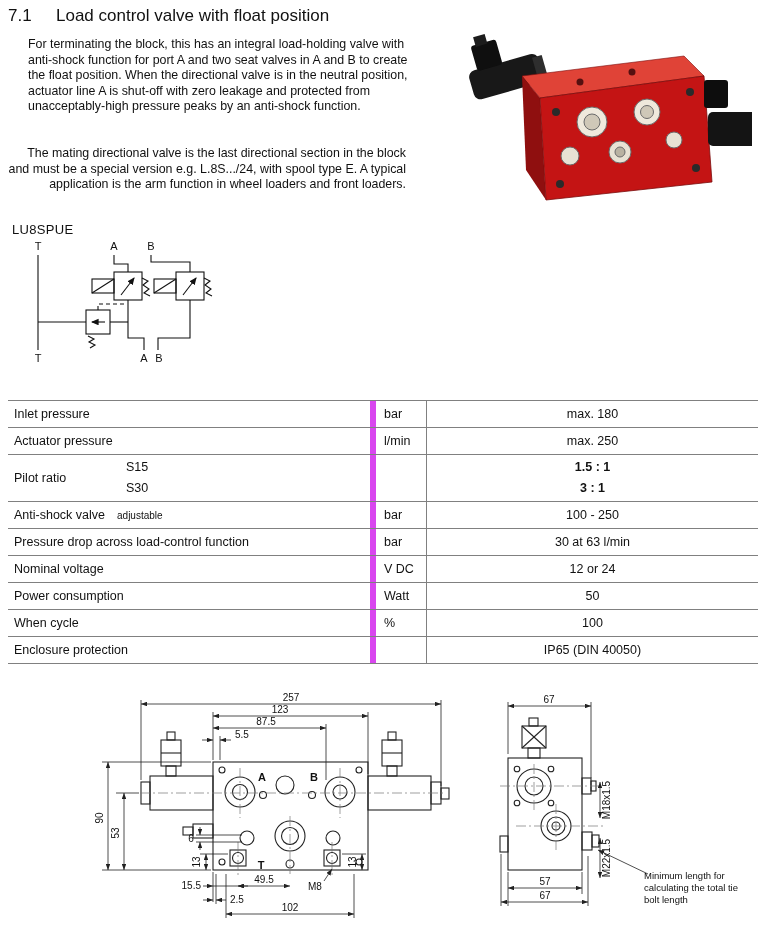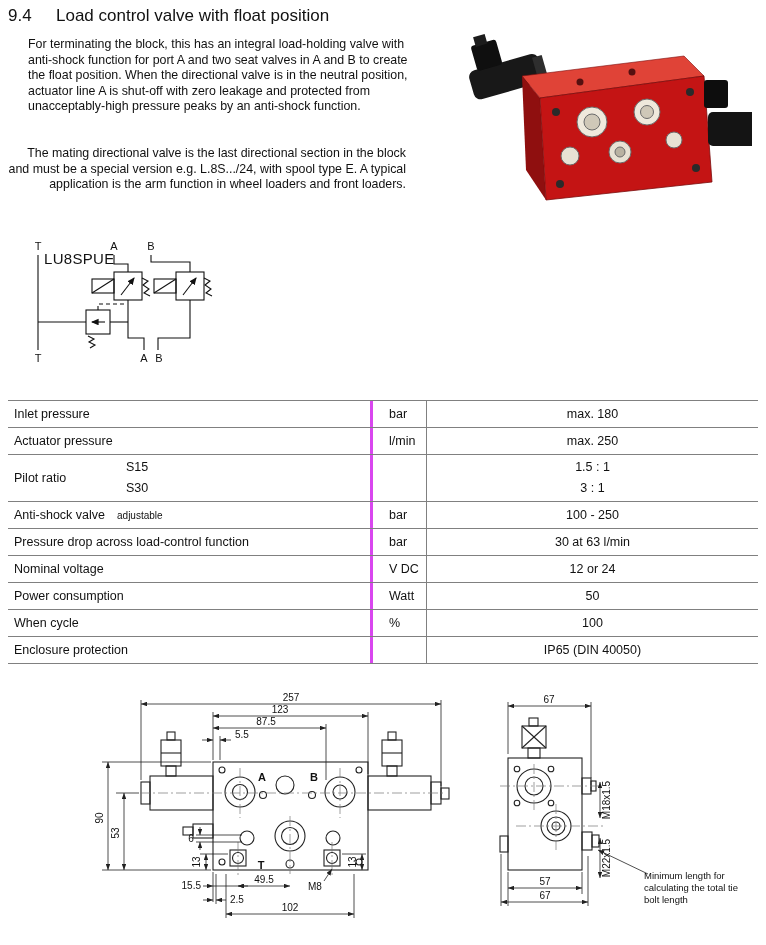--- a/index.html
+++ b/index.html
@@ -3,49 +3,49 @@
 <meta charset="utf-8">
 <style>
   html,body{margin:0;padding:0;background:#fff;}
   .page{position:relative;width:766px;height:945px;background:#fff;overflow:hidden;
         font-family:"Liberation Sans",sans-serif;color:#111;}
   .heading{position:absolute;left:8px;top:6px;font-size:17px;display:flex;}
   .heading .num{min-width:48px;}
   .para{position:absolute;left:8px;width:398px;font-size:12.4px;line-height:15.6px;}
   .para1{top:37px;margin-left:20px;}
   .para2{top:146px;text-align:right;}
-  .model-label{position:absolute;left:44px;top:222px;font-size:15px;letter-spacing:.3px;margin-top:28px;}
+  .model-label{position:absolute;left:12px;top:222px;font-size:13px;letter-spacing:.3px;}
   .schematic{position:absolute;left:8px;top:238px;}
   .photo{position:absolute;left:452px;top:20px;}
   .spec-table{position:absolute;left:8px;top:400px;width:750px;font-size:12.5px;border-top:1px solid #808080;}
   .trow{display:flex;height:26px;border-bottom:1px solid #808080;}
   .trow.tall{height:46px;}
   .c-param,.c-unit,.c-val{display:flex;align-items:center;height:100%;box-sizing:border-box;}
   .c-param{width:362px;padding-left:6px;}
-  .c-unit{width:56px;border-left:3px solid #d946ef;padding-left:16px;}
+  .c-unit{width:56px;border-left:6px solid #d946ef;padding-left:8px;}
   .c-val{flex:1;border-left:1px solid #808080;justify-content:center;text-align:center;}
-  .c-val.stack{flex-direction:column;}
+  .c-val.stack{flex-direction:column;font-weight:bold;}
   .c-val.stack div{line-height:21px;}
   .pr-label{width:112px;}
   .pr-subs div{line-height:21px;}
   .small-note{font-size:10px;margin-left:12px;}
   .drawing{position:absolute;left:0;top:688px;}
   .tie-note{position:absolute;left:644px;top:870px;width:110px;font-size:9.5px;line-height:12px;}
   svg text{font-family:"Liberation Sans",sans-serif;fill:#111;}
   svg .dimtxt{font-size:10px;}
   svg .porttxt{font-size:11px;font-weight:bold;}
   svg .schtxt{font-size:11px;}
 </style>
 </head>
 <body>
 
 <div class="page">
 
   <div class="heading">
-    <span class="num">9.4</span>
+    <span class="num">7.1</span>
     <span>Load control valve with float position</span>
   </div>
 
   <div class="para para1">For terminating the block, this has an integral load-holding valve with anti-shock function for port A and two seat valves in A and B to create the float position. When the directional valve is in the neutral position, actuator line A is shut-off with zero leakage and protected from unacceptably-high pressure peaks by an anti-shock function.</div>
   <div class="para para2">The mating directional valve is the last directional section in the block and must be a special version e.g. L.8S.../24, with spool type E. A typical application is the arm function in wheel loaders and front loaders.</div>
 
   <svg class="photo" width="300" height="205" viewBox="0 0 300 205">
     <g transform="rotate(-16 60 55)">
       <rect x="18" y="40" width="72" height="30" rx="7" fill="#181818"></rect>
       <rect x="28" y="16" width="26" height="26" rx="3" fill="#0f0f0f"></rect>

